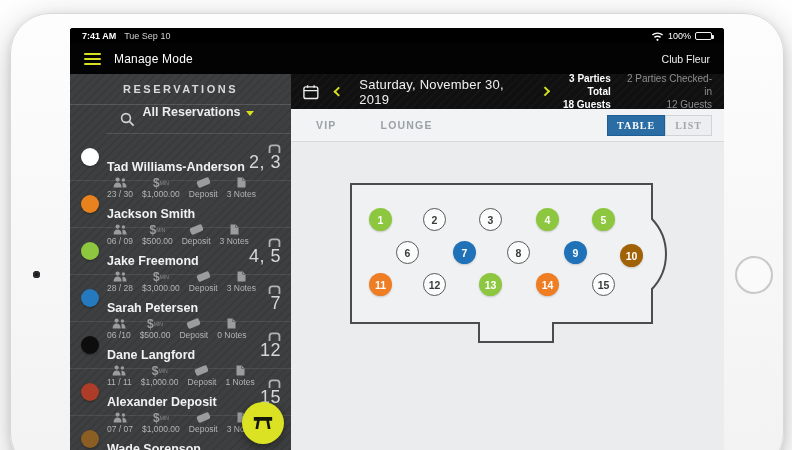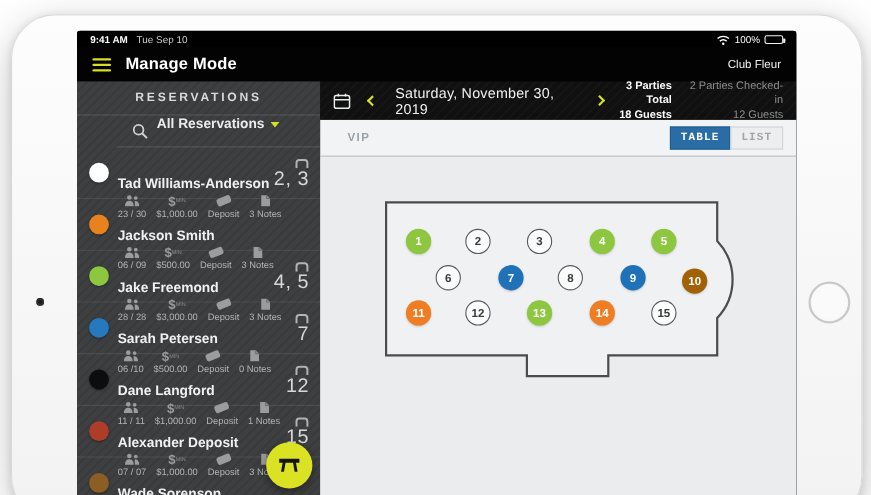--- a/index.html
+++ b/index.html
@@ -29,21 +29,21 @@
   .sb-right { margin-left:auto; display:flex; align-items:center; gap:4px; }
   .batt { width:17px; height:8px; border:1px solid #f2f2f2; border-radius:2px; position:relative; padding:1px; }
   .batt .fill { width:100%; height:100%; background:#fff; border-radius:1px; }
   .batt:after { content:""; position:absolute; right:-3px; top:2px; width:2px; height:4px; background:#f2f2f2; border-radius:0 1px 1px 0; }
 
   
   .appbar { height:31px; background:#030303; color:#fff; display:flex; align-items:center;
     padding:0 14px; flex:0 0 auto; }
   .hamburger { width:17px; display:flex; flex-direction:column; gap:3px; cursor:pointer; }
   .hamburger i { display:block; height:2px; background:#d7df23; border-radius:1px; }
-  .app-title { font-size:15px; font-weight:700; margin-left:13px; letter-spacing:.2px; }
+  .app-title { font-size:12px; font-weight:400; margin-left:13px; letter-spacing:.2px; }
   .venue { margin-left:auto; font-size:10.5px; color:#f0f0f0; }
 
   .content { flex:1; display:flex; min-height:0; }
 
   
   .sidebar { width:221px; flex:0 0 auto; background:#3c3d3e;
     background-image:repeating-linear-gradient(135deg, rgba(0,0,0,.05) 0 2px, rgba(255,255,255,.012) 2px 6px);
     position:relative; overflow:hidden; display:flex; flex-direction:column; }
   .side-title { height:31px; display:flex; align-items:center; justify-content:center;
     color:#d8d9da; font-size:11px; font-weight:700; letter-spacing:2.5px;
@@ -92,21 +92,21 @@
   .stat.checked { color:#8b8d8e; }
 
   .tabrow { height:33px; background:#f2f3f4; border-bottom:1px solid #d7dadb; flex:0 0 auto;
     display:flex; align-items:center; padding:0 12px 0 10px; }
   .tab { font-size:10.5px; font-weight:700; letter-spacing:1.2px; color:#9aa1a7;
     padding:5px 14px; background:none; border:1px solid transparent; cursor:pointer;
     font-family:inherit; }
   .tab.active { color:#2e6da4; border:1px solid #4a81b0; border-radius:2px; padding:5px 12px; }
   .toggle { margin-left:auto; display:flex; }
   .toggle-btn { font-size:10px; font-weight:700; letter-spacing:1px; padding:4px 9px;
-    border:1px solid #d0d4d6; background:#eceeef; color:#9fa6ab; cursor:pointer; font-family:Liberation Mono, monospace; }
+    border:1px solid #d0d4d6; background:#eceeef; color:#9fa6ab; cursor:pointer; font-family:Liberation Serif, serif; }
   .toggle-btn.active { background:#2a6da4; border-color:#1f5e92; color:#fff; }
 
   .floor { flex:1; position:relative; background:#eaeced; }
   .floor svg.plan { position:absolute; left:58px; top:40px; }
   .table-circle { position:absolute; width:23px; height:23px; border-radius:50%;
     display:flex; align-items:center; justify-content:center;
     font-size:10.5px; font-weight:700; color:#fff; cursor:pointer;
     box-shadow:0 1px 2px rgba(0,0,0,.18); }
   .table-circle.open { background:#fbfcfc; border:1.5px solid #57585a; color:#3a3b3c; box-shadow:none; }
 
@@ -115,21 +115,21 @@
 </head>
 <body>
 
 <div class="device">
   <div class="camera"></div>
   <div class="home-button"></div>
 
   <div class="screen">
 
     <div class="statusbar">
-      <span class="sb-time">9:41 AM</span>
+      <span class="sb-time">7:41 AM</span>
       <span class="sb-date">Tue Sep 10</span>
       <span class="sb-right">
         <svg width="13" height="10" viewBox="0 0 13 10">
           <path d="M1.3 4 A8.4 8.4 0 0 1 11.7 4" fill="none" stroke="#fff" stroke-width="1.4"></path>
           <path d="M3.4 6.4 A5 5 0 0 1 9.6 6.4" fill="none" stroke="#fff" stroke-width="1.4"></path>
           <circle cx="6.5" cy="8.8" r="1.1" fill="#fff"></circle>
         </svg>
         <span>100%</span>
         <span class="batt"><span class="fill"></span></span>
       </span>
@@ -522,20 +522,21 @@
             <span class="stat checked">
               <div>2 Parties Checked-in</div>
               <div>12 Guests</div>
             </span>
           </span>
         </div>
 
         <div class="tabrow">
           <span id="tabs-host" style="display:flex;gap:14px;align-items:center;">
               <button class="tab">VIP</button>
+              <button class="tab">LOUNGE</button>
             </span>
           <span class="toggle" id="toggle-host">
               <button class="toggle-btn active">TABLE</button>
               <button class="toggle-btn">LIST</button>
             </span>
         </div>
 
         <div class="floor" id="floor-host">
           <svg class="plan" width="320" height="162" viewBox="0 0 320 162">
             <path d="M2 2 H303 V37 A50.8 50.8 0 0 1 303 107 V141 H204 V160 H130 V141 H2 Z" fill="#f0f1f3" stroke="#4b4c4d" stroke-width="2" stroke-linejoin="miter"></path>

